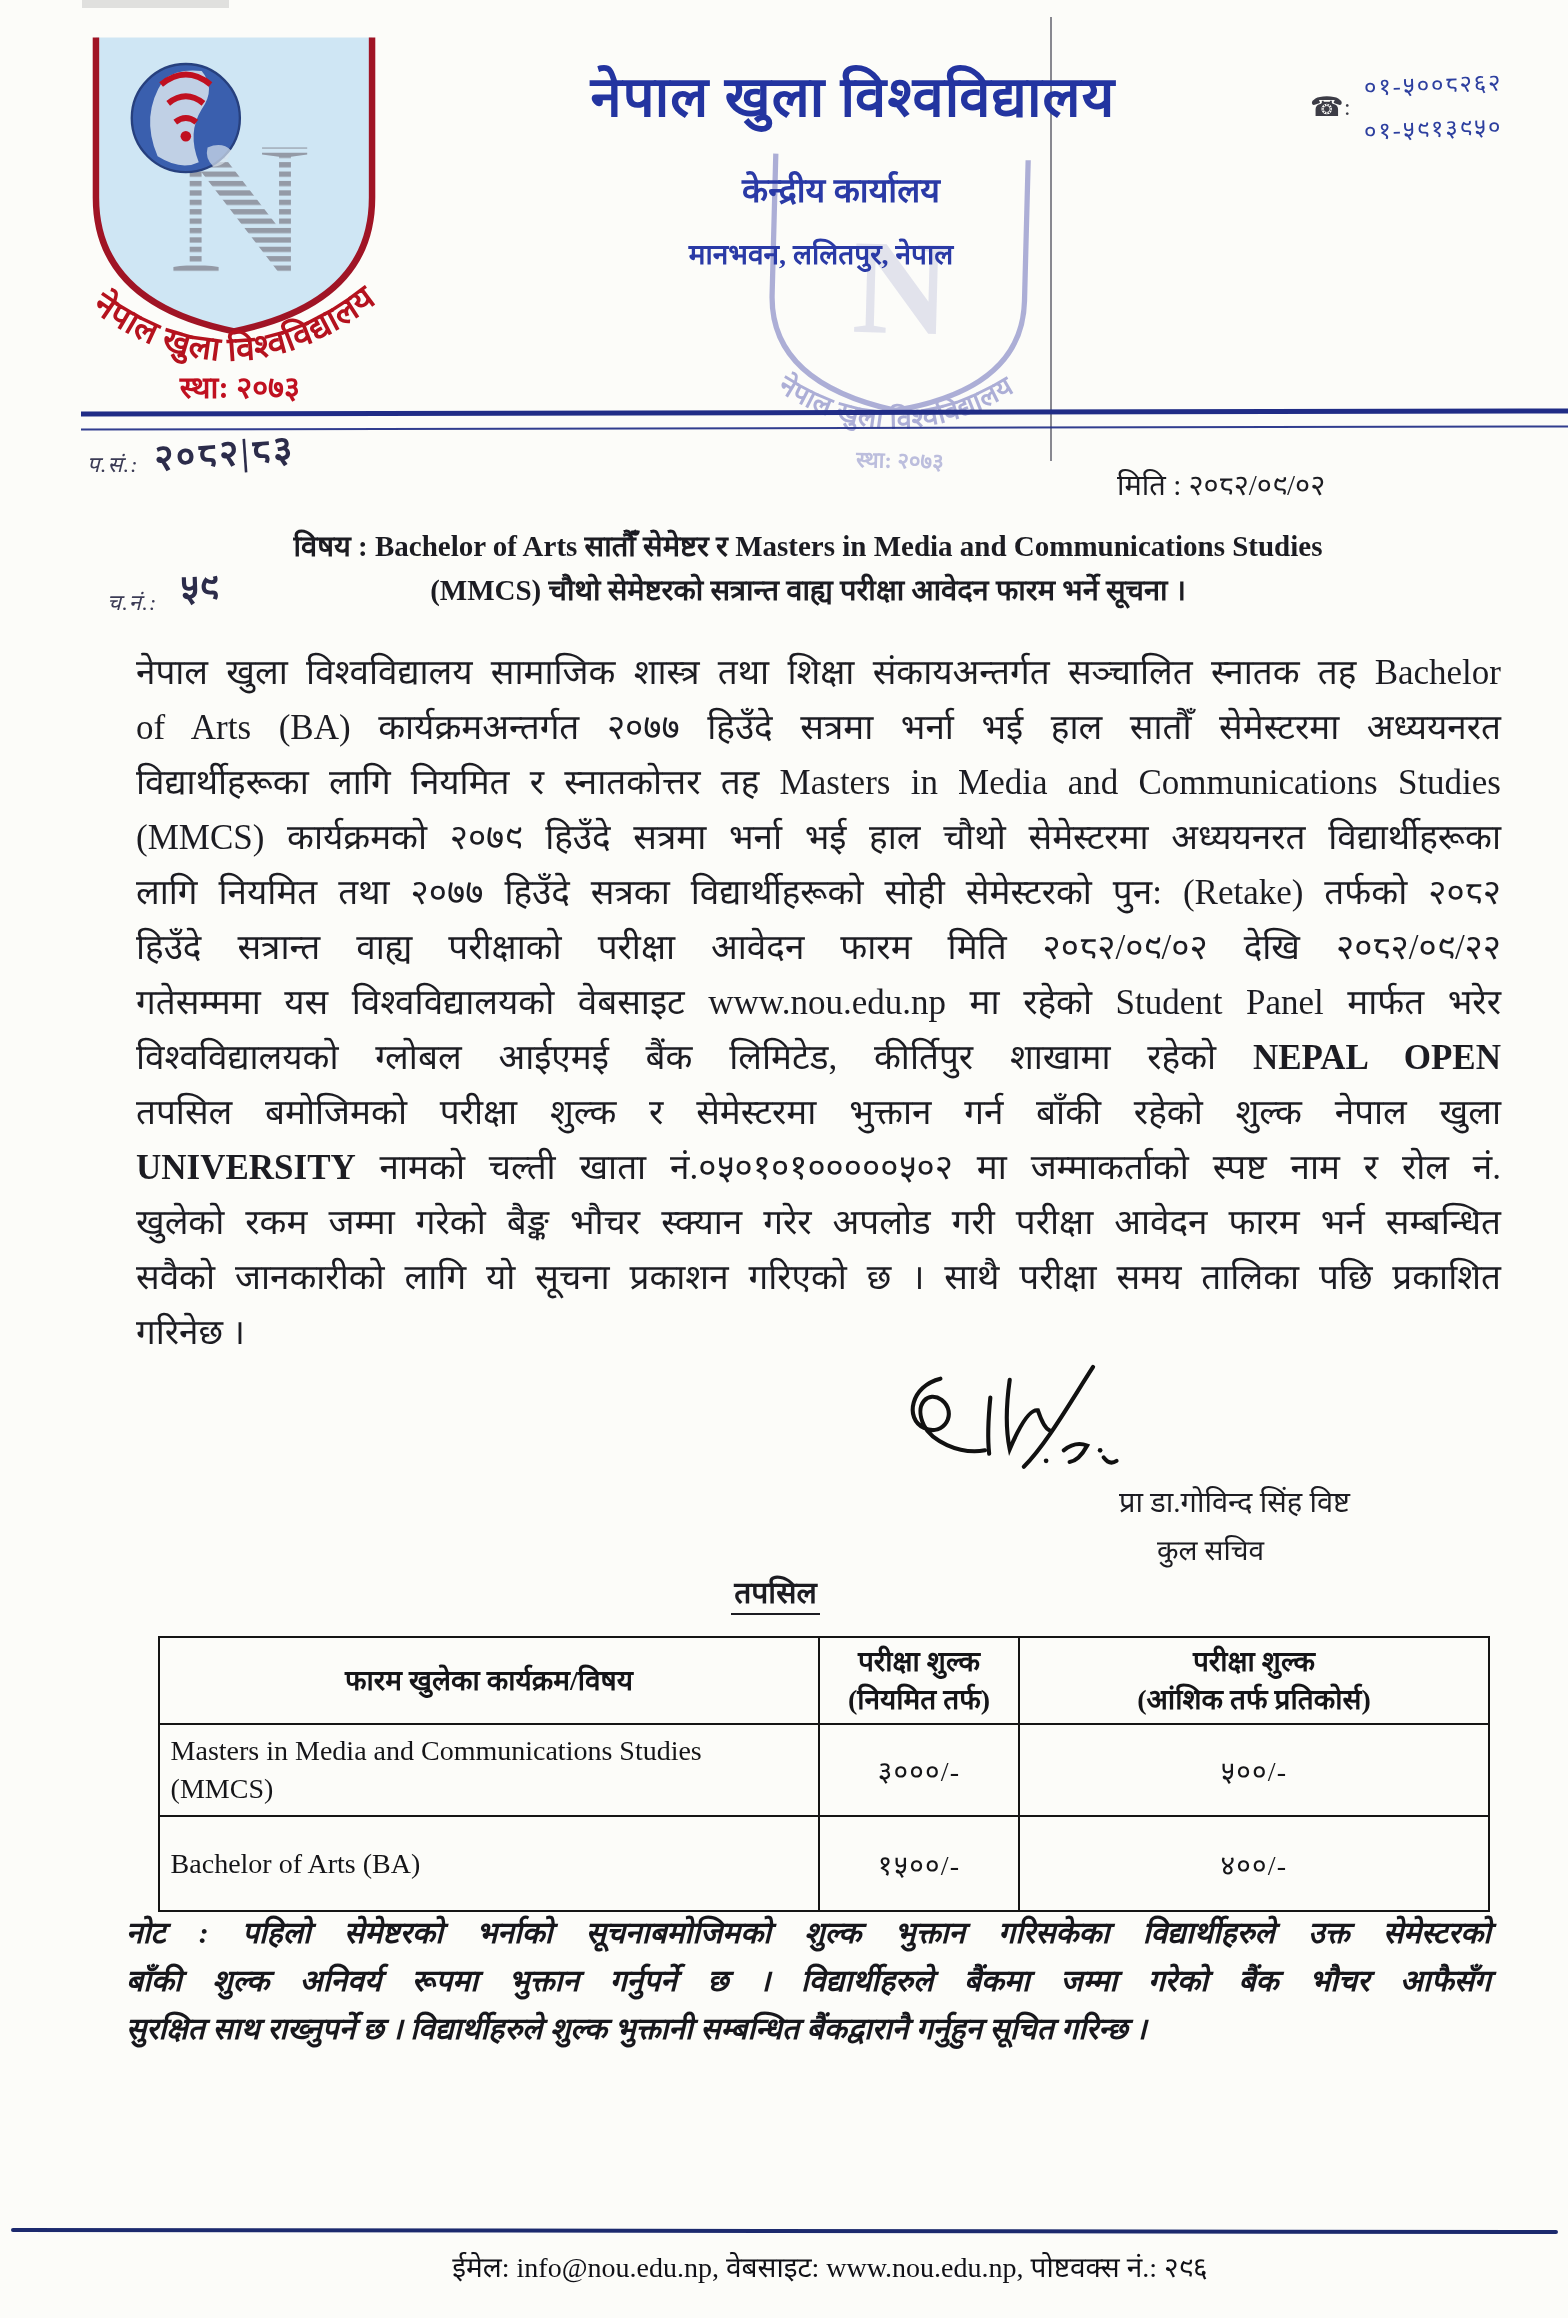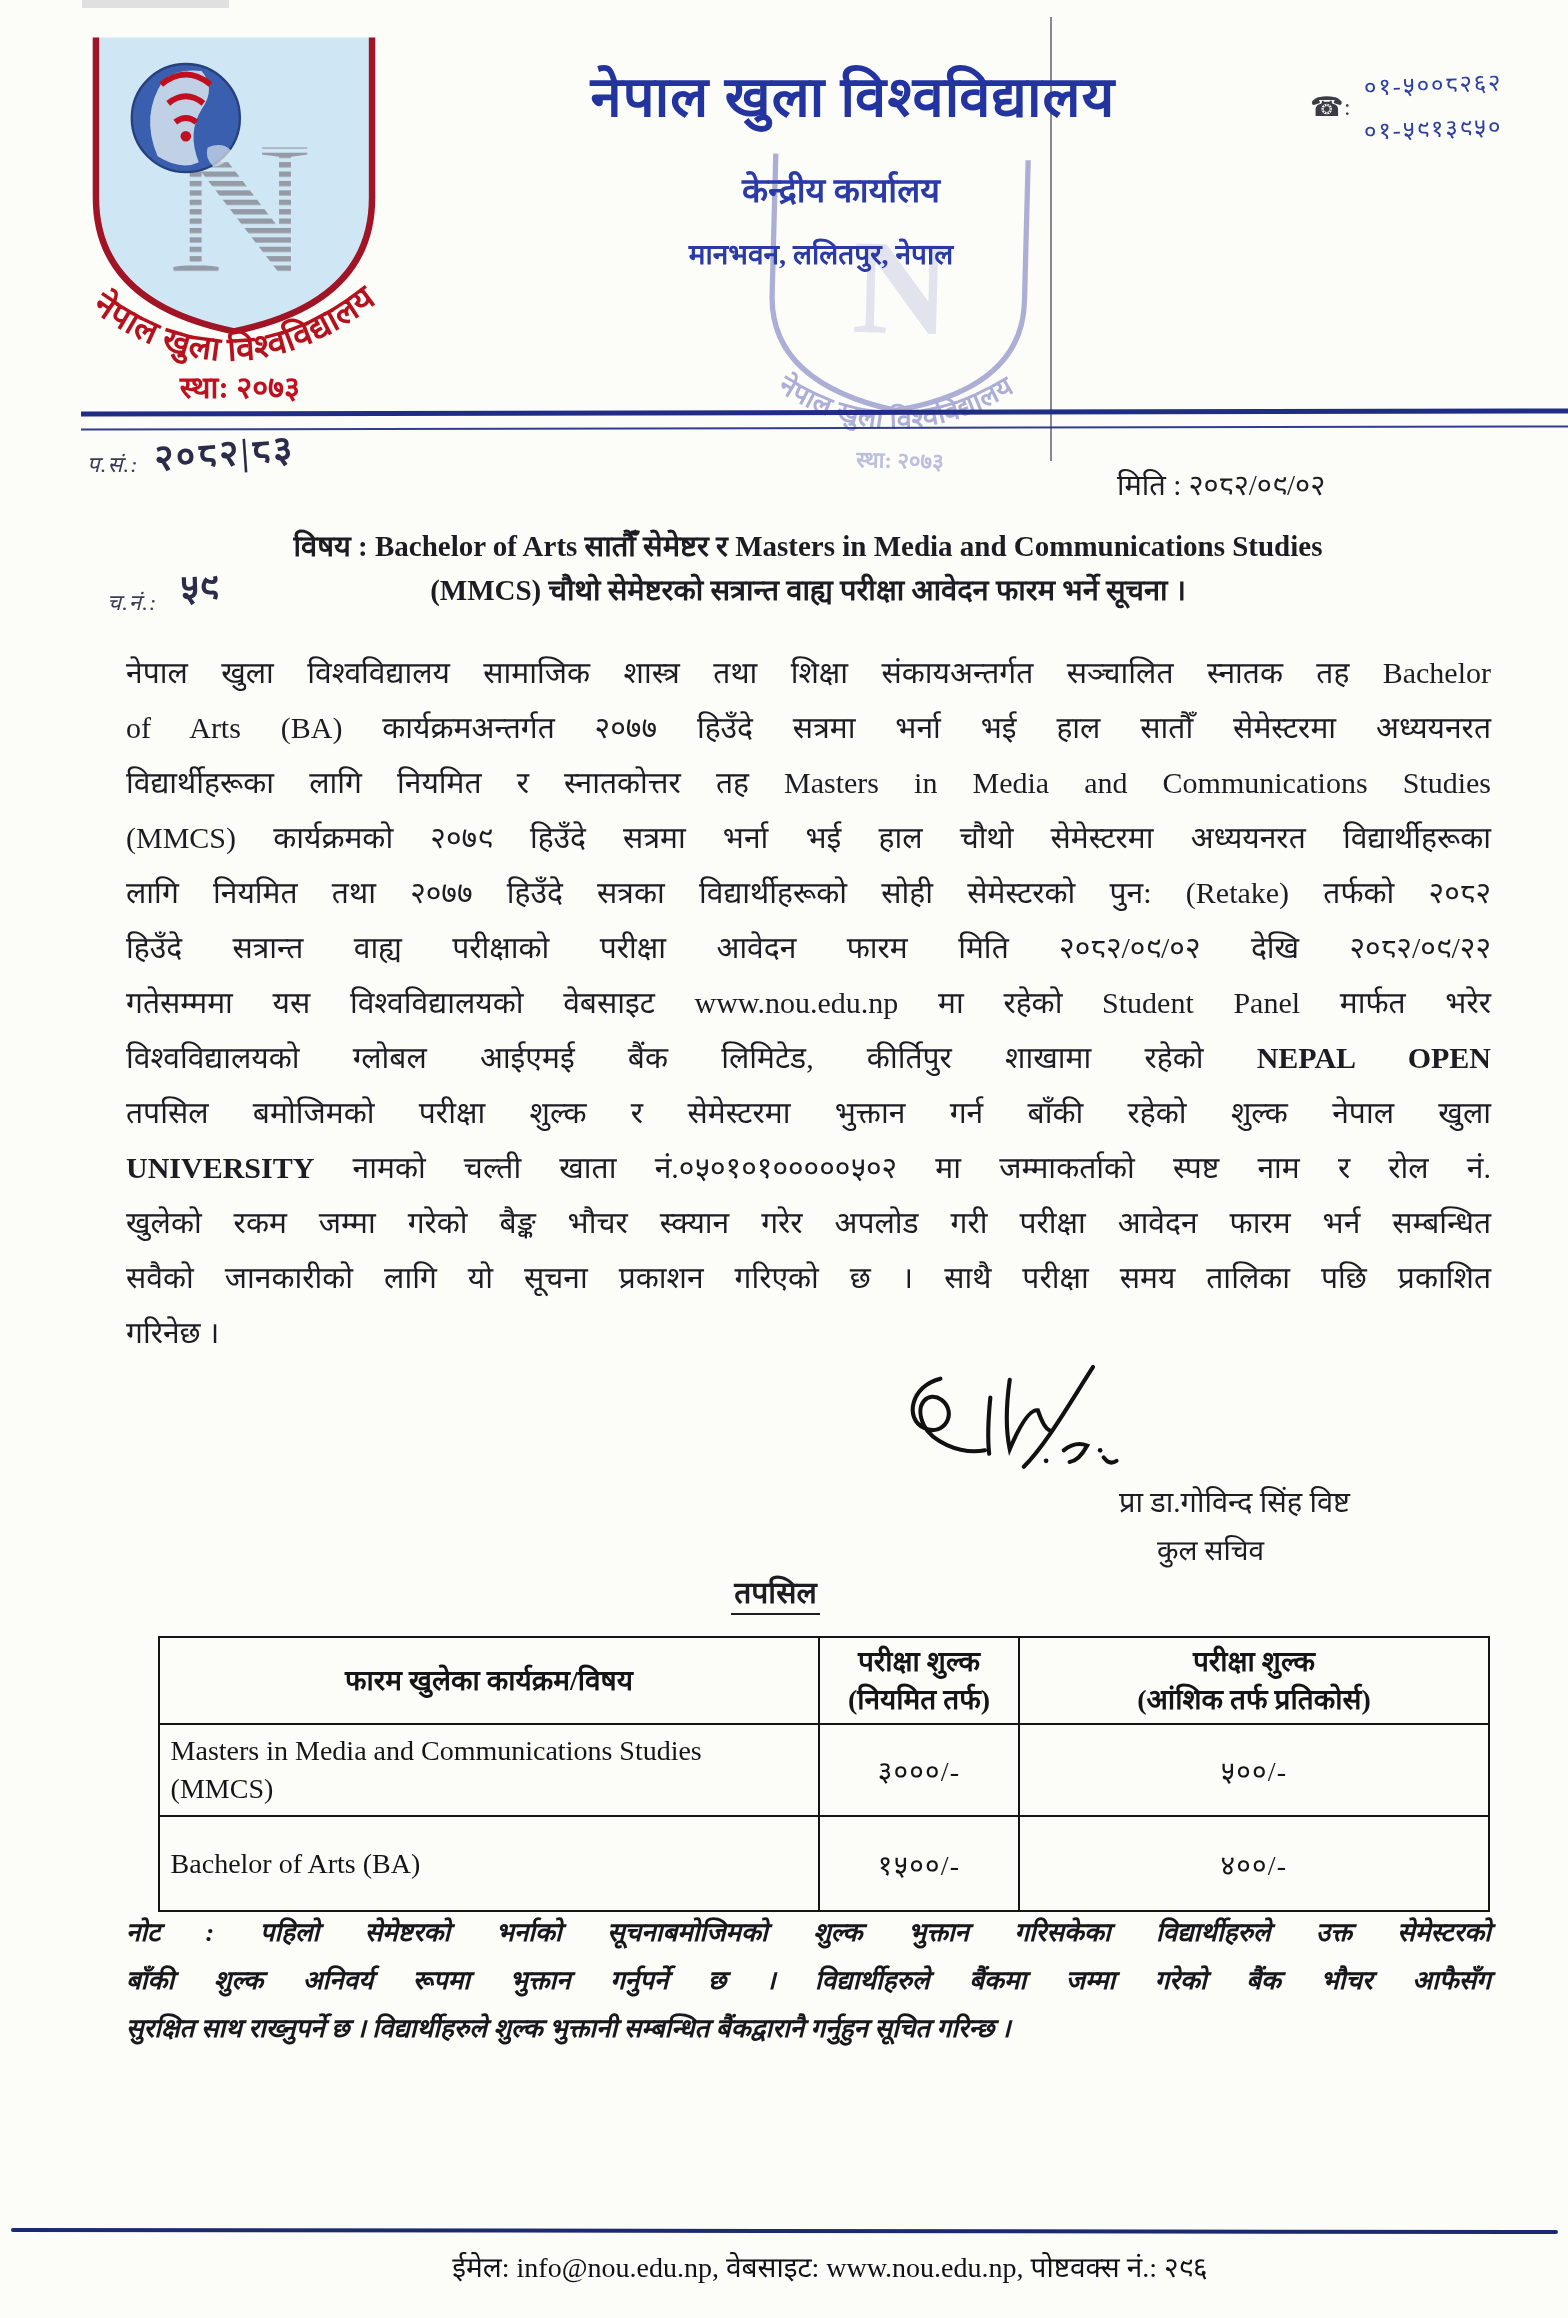--- a/index.html
+++ b/index.html
@@ -56,21 +56,21 @@
   .ref1-label{left:87px;top:448px;}
   .ref1-value{left:154px;top:426px;transform:rotate(-4deg);letter-spacing:2.4px;}
   .ref2-label{left:89px;top:586px;margin-left:18px;}
   .ref2-value{left:180px;top:560px;transform:rotate(-2deg);}
   .date{left:1117px;top:464px;width:317px;font-size:29px;text-align:left;}
 
   
   .subject{left:126px;top:524px;width:1364px;text-align:center;font-weight:bold;font-size:29px;line-height:44px;}
 
   
-  .body-block{left:126px;top:645px;width:1365px;font-size:30px;}
+  .body-block{left:136px;top:645px;width:1365px;font-size:35px;}
   .bl{height:55px;line-height:55px;text-align:justify;text-align-last:justify;white-space:nowrap0;}
   .bl.last{text-align-last:left;}
   .b{font-weight:bold;}
 
   
   .sig-scribble{left:870px;top:1362px;width:317px;height:112px;}
   .sig-name{left:1011px;top:1481px;width:447px;text-align:center;font-size:29px;}
   .sig-title{left:999px;top:1530px;width:423px;text-align:center;font-size:28px;}
 
   
@@ -83,21 +83,21 @@
   }
   table.fees td,table.fees th{border:2.9px solid #151515;vertical-align:middle;padding:3.5px 10.6px;}
   th.hdr{font-weight:bold;font-size:28px;text-align:center;line-height:38px;}
   td.prog{text-align:left;font-size:28px;line-height:38px;}
   td.fee{text-align:center;font-size:28px;letter-spacing:1.2px;}
   tr.hrow{height:87px;}
   tr.r1{height:92px;}
   tr.r2{height:95px;}
 
   
-  .note-block{left:126px;top:1909px;width:1365px;font-size:26px;font-style:italic;font-weight:600;color:#17171c;}
+  .note-block{left:126px;top:1909px;width:1365px;font-size:30px;font-style:italic;font-weight:600;color:#17171c;}
   .nl{height:48px;line-height:48px;text-align:justify;text-align-last:justify;}
   .nl.last{text-align-last:left;}
 
   
   .footer-rule{left:10.6px;top:2229px;width:1547px;height:4.1px;background:#1c2a6e;transform:rotate(0.08deg);border-radius:2.4px;}
   .footer-text{left:0;top:2247px;width:1568px;text-align:center;font-size:28px;color:#101016;padding-left:46px;}
 </style>
 </head>
 <body>
 

